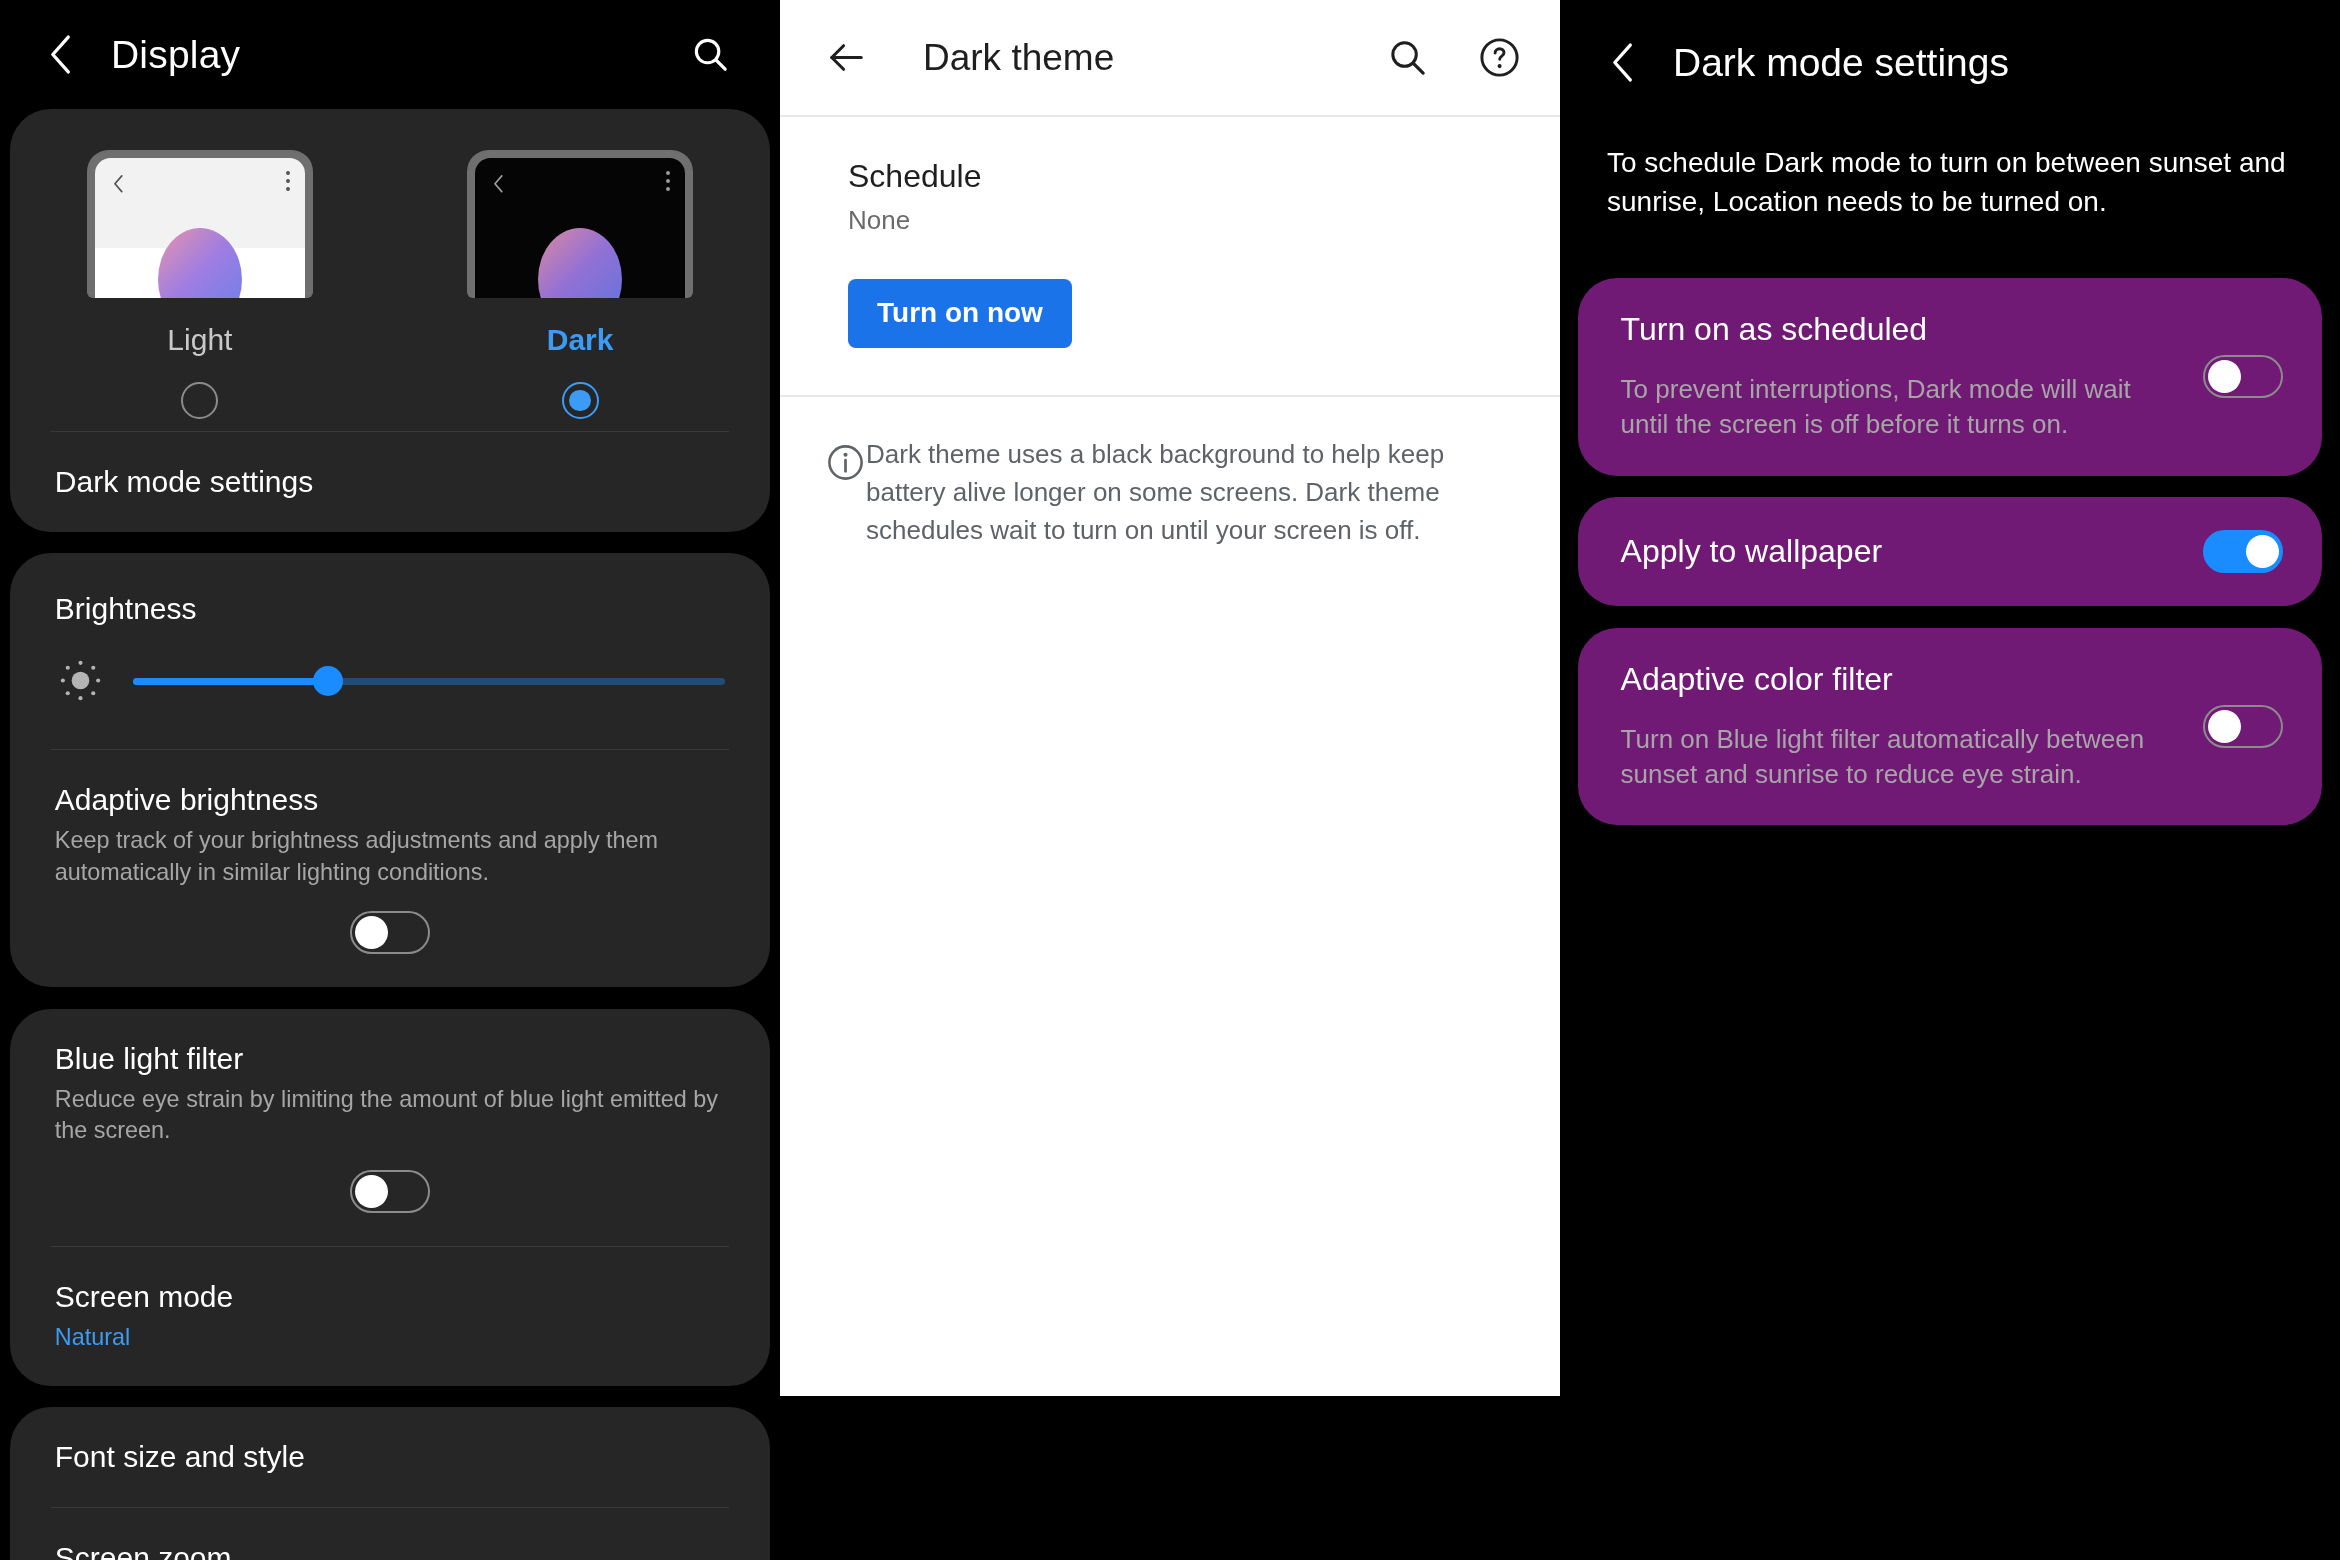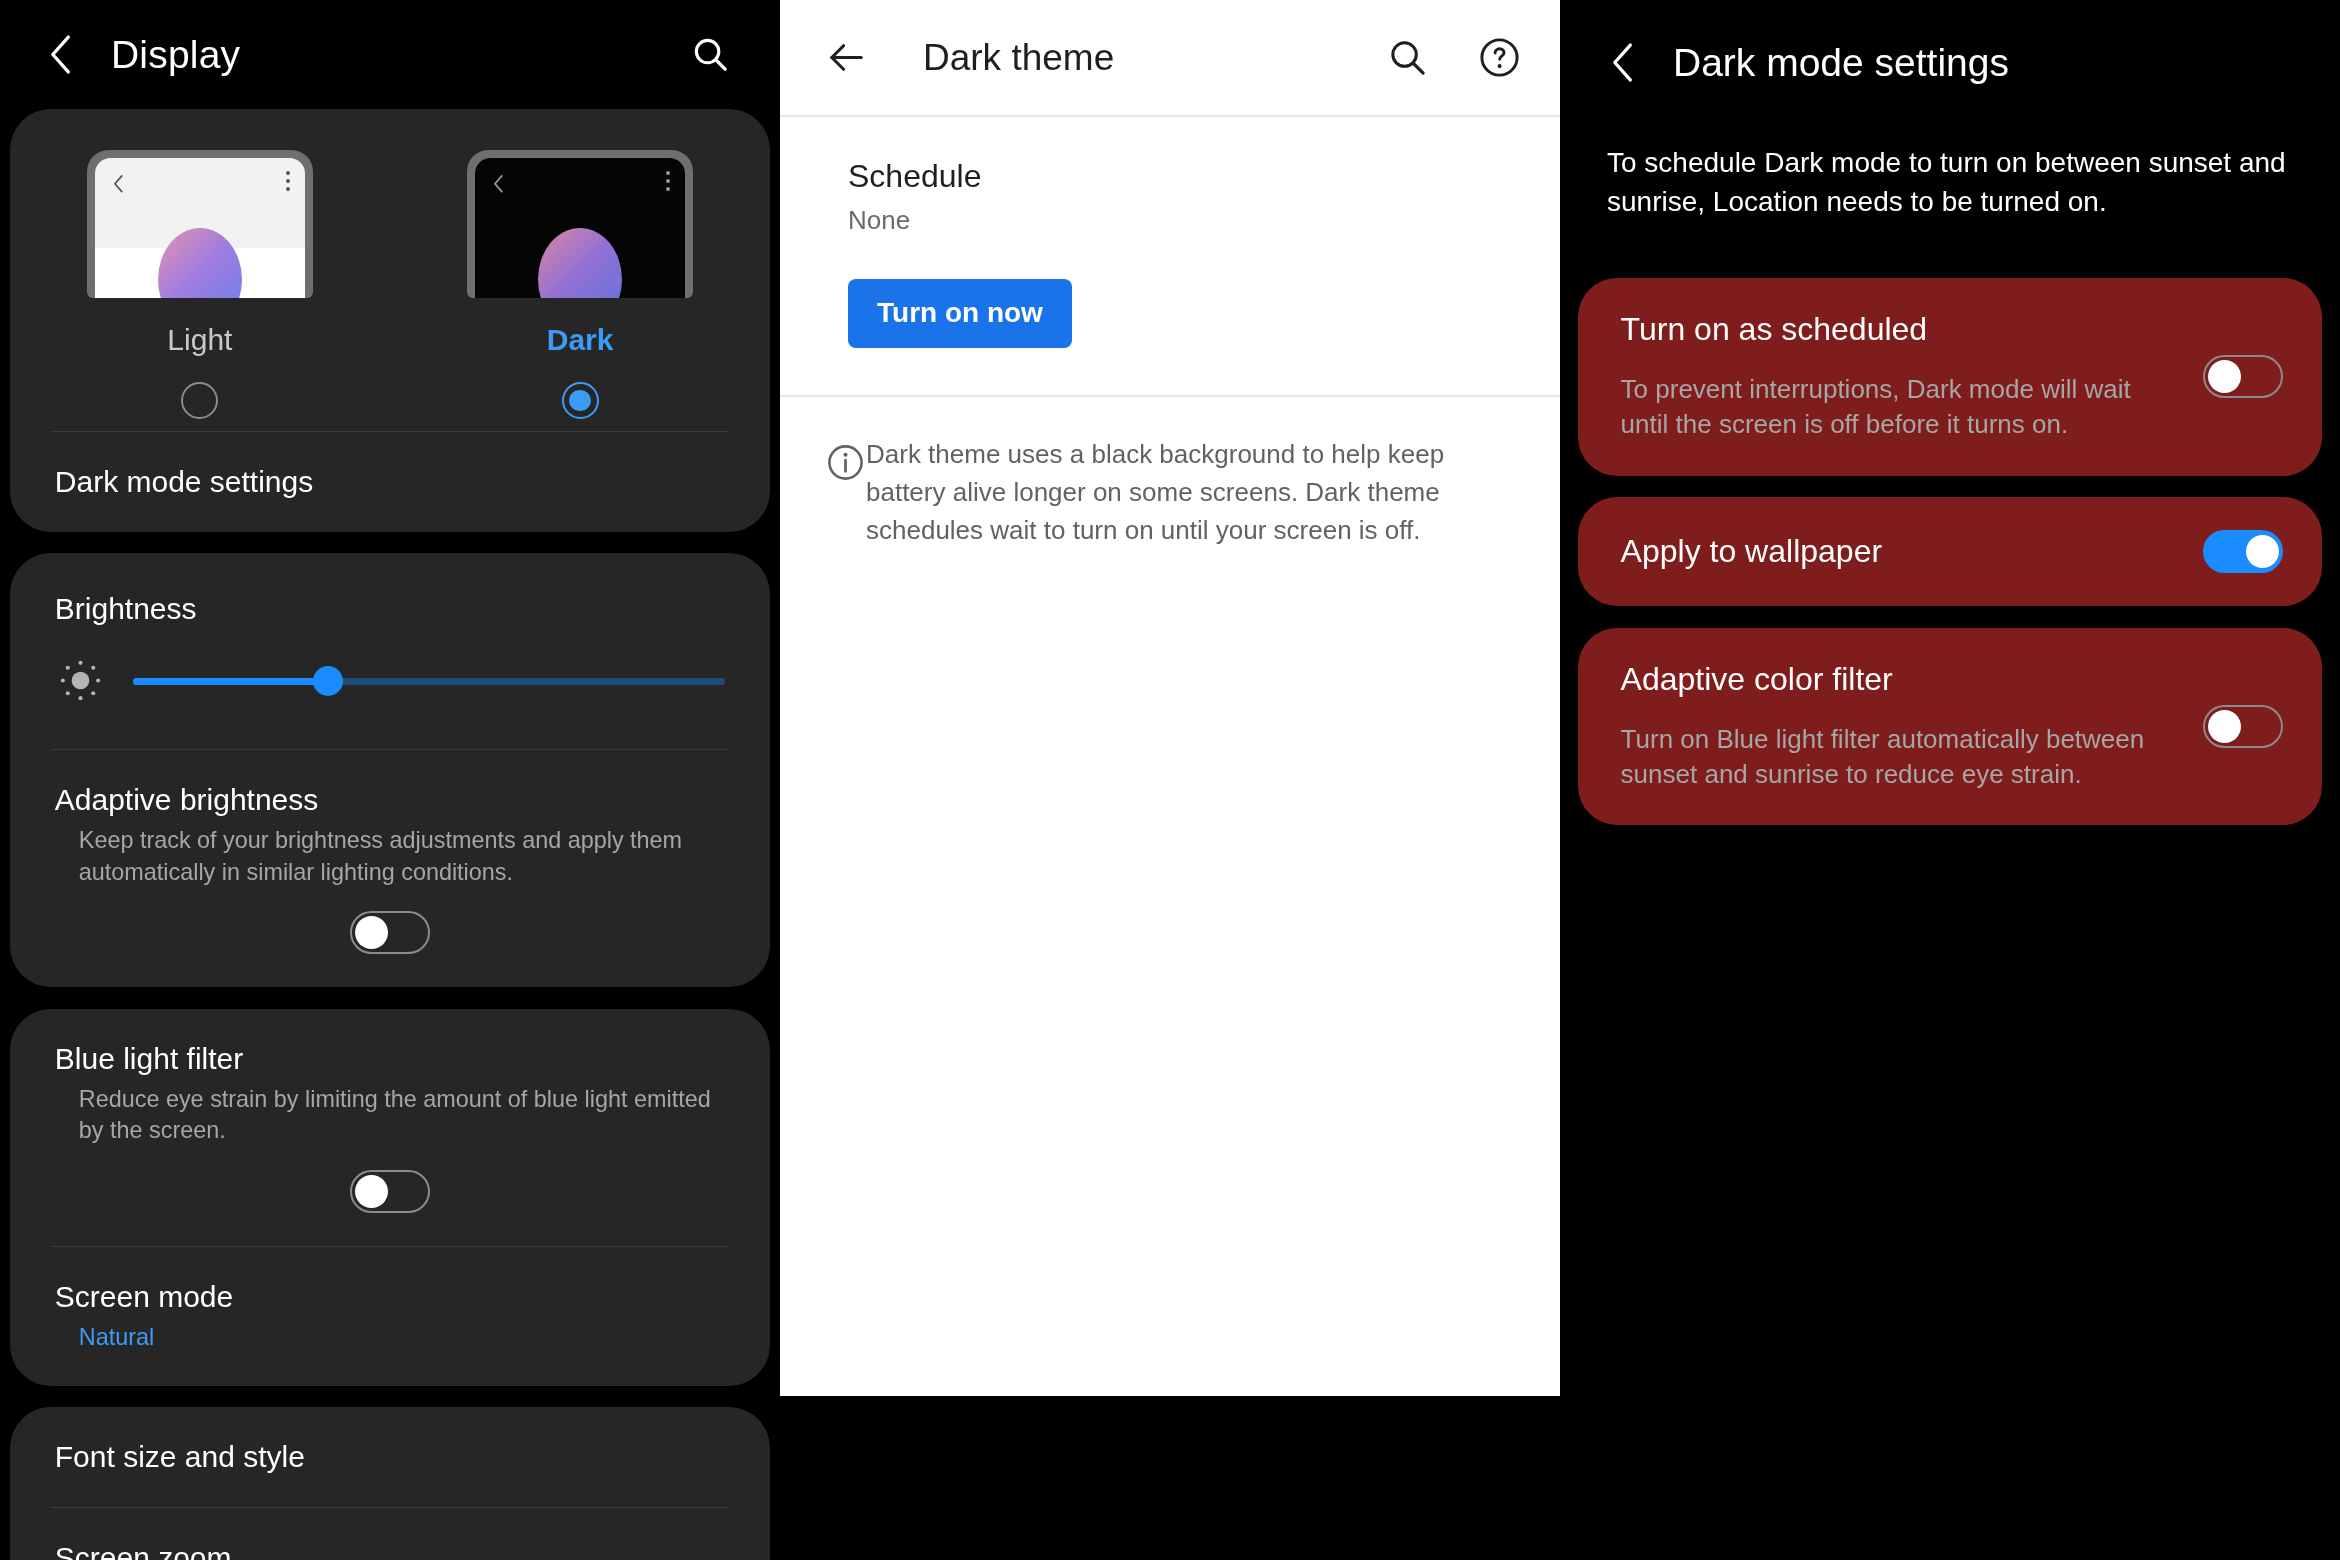--- a/index.html
+++ b/index.html
@@ -89,21 +89,21 @@
   .radio.checked { border-color: #3b9bf5; }
   .radio.checked i { width: 21.5px; height: 21.5px; border-radius: 50%; background: #3b9bf5; display:block; }
 
   .divider { height: 1px; background: #3a3a3a; margin: 0 41px; }
 
   .row-simple {
     padding: 33px 45px;
     color: #ffffff; font-size: 30px;
   }
   .row-title { color: #ffffff; font-size: 30px; }
-  .row-sub { color: #a6a6a6; font-size: 23.4px; line-height: 1.34; margin-top: 7.8px; margin-left: 24px; }
+  .row-sub { color: #a6a6a6; font-size: 23.4px; line-height: 1.34; margin-top: 7.8px; }
   .row-sub.accent { color: #3b9bf5; font-size: 23.4px; }
 
   .sec-head { padding: 39px 45px 9.8px 45px; color:#fff; font-size: 30px; }
 
   .bright-row { display: flex; align-items: center; padding: 19.5px 45px 43px 45px; gap: 27px; }
   .sun-icon { width: 51px; height: 51px; position: relative; flex: 0 0 auto; }
   .slider-wrap { flex: 1 1 auto; position: relative; height: 33px; }
   .slider-track {
     position: absolute; top: 13.7px; left: 0; right: 0; height: 6.8px; border-radius: 3.9px;
     background: #1f4d78;
@@ -167,21 +167,21 @@
     width: 780px; height: 1560px;
     background: #000000; position: relative; overflow: hidden;
   }
   .p3-appbar { height: 125px; display: flex; align-items: center; padding: 0 47px 0 41px; }
   .p3-title { font-size: 39px; color: #fff; margin-left: 27px; white-space: nowrap; }
   .p3-desc {
     color: #ffffff; font-size: 28px; line-height: 1.4;
     padding: 17.6px 51px 0 47px;
   }
   .dms-card {
-    background: #7f1d1d; border-radius: 39px;
+    background: #701a75; border-radius: 39px;
     margin: 0 17.6px 21.5px 17.6px; padding: 33px 39px 33px 43px;
     display: flex; align-items: center; gap: 35px;
   }
   .dms-card.first { margin-top: 57px; }
   .dms-texts { flex: 1 1 auto; }
   .dms-title { color: #ffffff; font-size: 32px; }
   .dms-sub { color: #a6a6a6; font-size: 26px; line-height: 1.36; margin-top: 24px; }
 </style>
 </head>
 <body>

